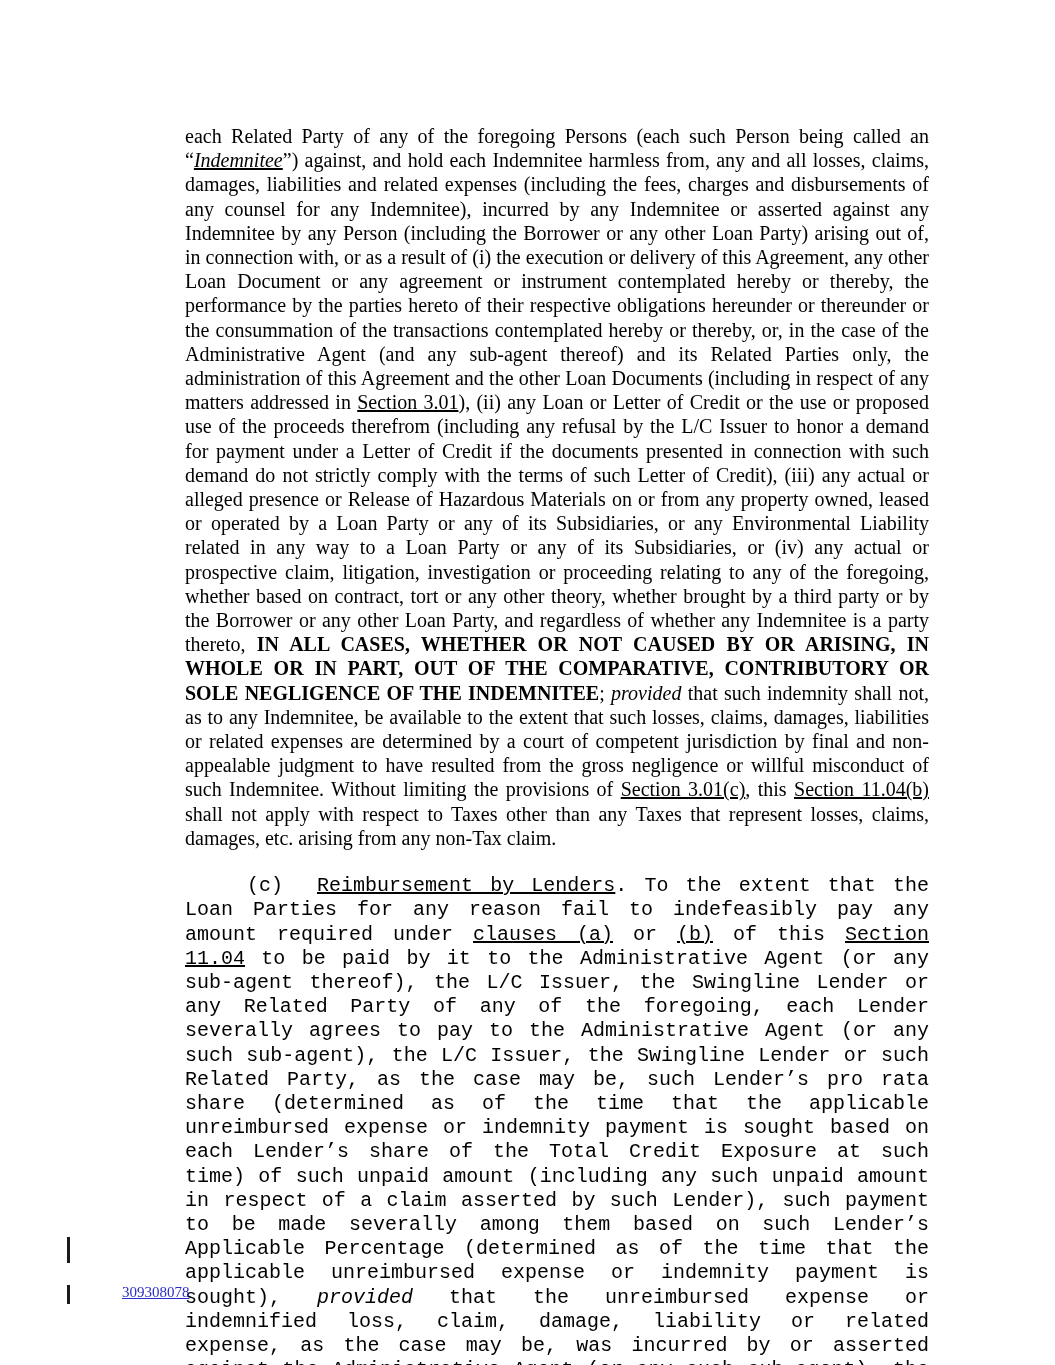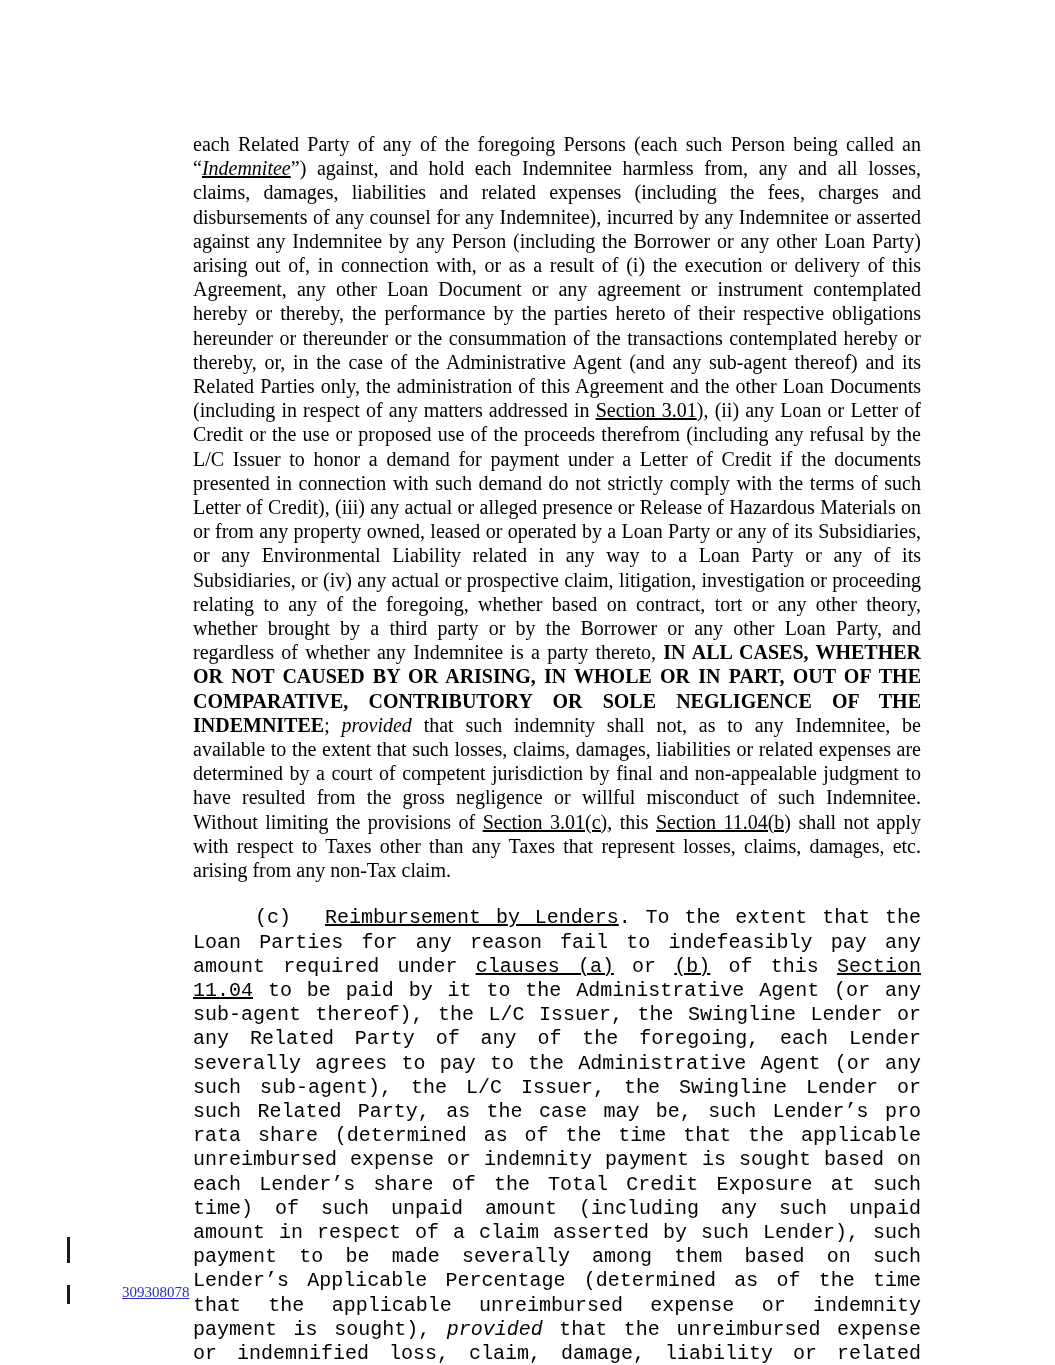--- a/index.html
+++ b/index.html
@@ -14,21 +14,21 @@
   }
   .text-block {
     position: absolute;
     left: 185px;
     top: 124px;
     width: 744px;
     font-size: 20px;
     line-height: 24.2px;
     text-align: justify;
   }
-  .para { margin: 8px; }
+  .para { margin: 0; }
   .para + .para { margin-top: 24px; }
   .para.indented { text-indent: 62px; font-family: Liberation Mono, monospace; }
   .para.justify-last { text-align-last: justify; }
   .italic { font-style: italic; }
   .bold { font-weight: bold; }
   .underline { text-decoration: underline; }
   .tab { display: inline-block; width: 34px; }
   .page-number {
     position: absolute;
     left: 0; right: 0;

